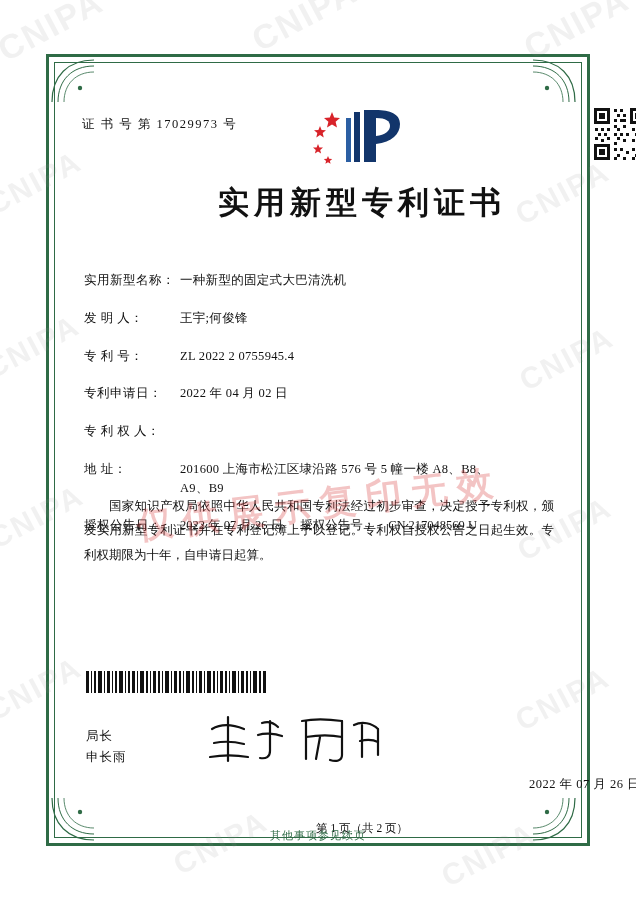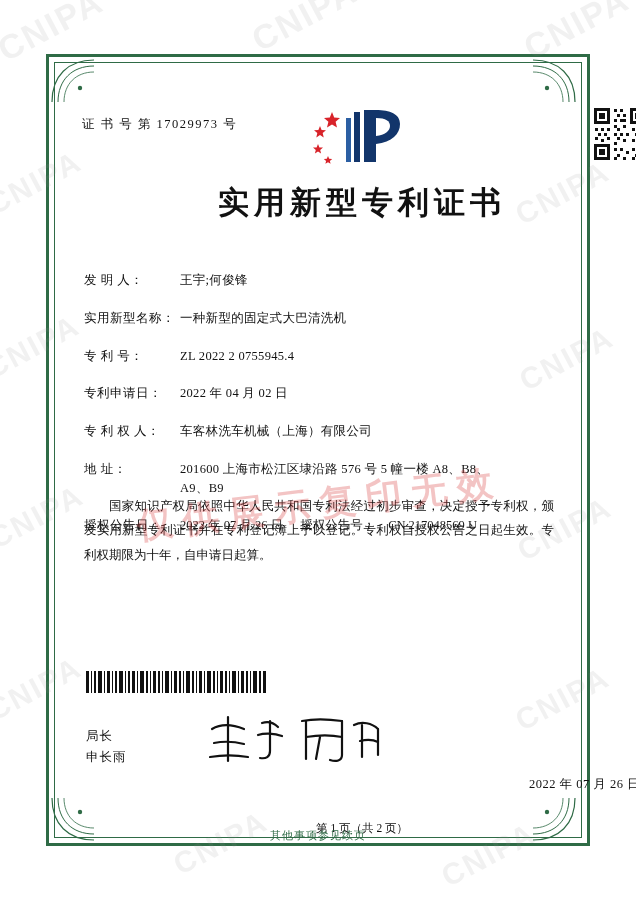--- a/index.html
+++ b/index.html
@@ -386,42 +386,41 @@
           <rect x="40" y="51" width="3" height="3"></rect>
       </g>
     </svg>
   </div>
 
   <div class="title">实用新型专利证书</div>
 
   <div class="fields">
 
     <div class="row">
+      <div class="label">实用新型名称：</div>
+      <div class="value">一种新型的固定式大巴清洗机</div>
+    </div>
+
+    <div class="row">
       <div class="label">发 明 人：</div>
       <div class="value">王宇;何俊锋</div>
-    </div>
-
-    <div class="row">
-      <div class="label">实用新型名称：</div>
-      <div class="value">一种新型的固定式大巴清洗机</div>
     </div>
 
     <div class="row">
       <div class="label">专 利 号：</div>
       <div class="value">ZL 2022 2 0755945.4</div>
     </div>
 
     <div class="row">
       <div class="label">专利申请日：</div>
       <div class="value">2022 年 04 月 02 日</div>
     </div>
 
     <div class="row">
       <div class="label">专 利 权 人：</div>
-      <div class="value">车客林洗车机械（上海）有限公司</div>
     </div>
 
     <div class="row">
       <div class="label">地 址：</div>
       <div class="value val-wrap">201600 上海市松江区埭沿路 576 号 5 幢一楼 A8、B8、A9、B9</div>
     </div>
 
     <div class="row inline-two">
       <div class="label">授权公告日：</div>
       <div class="value2">2022 年 07 月 26 日</div>

